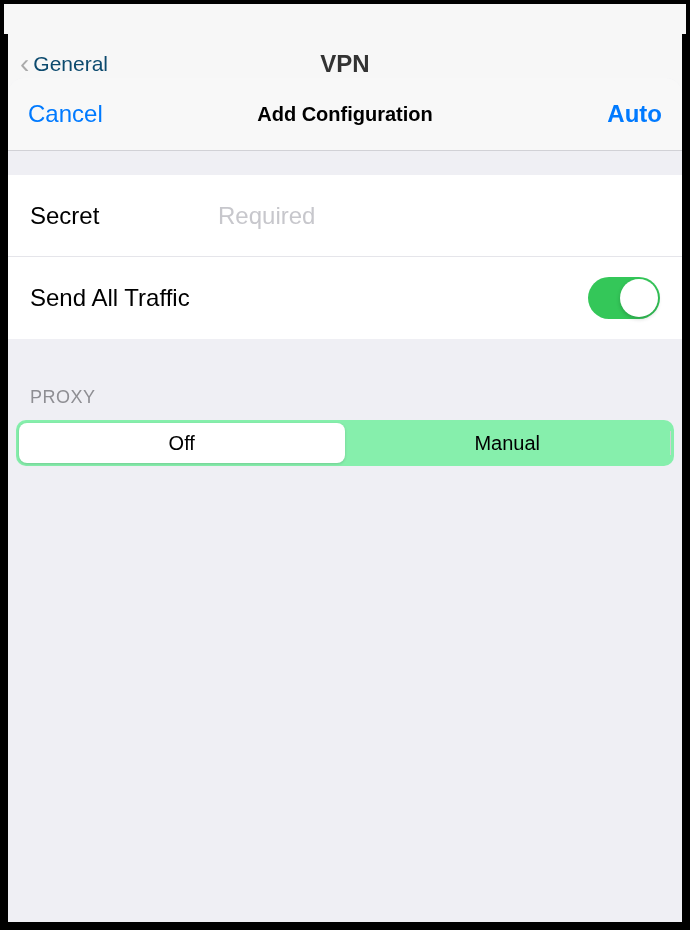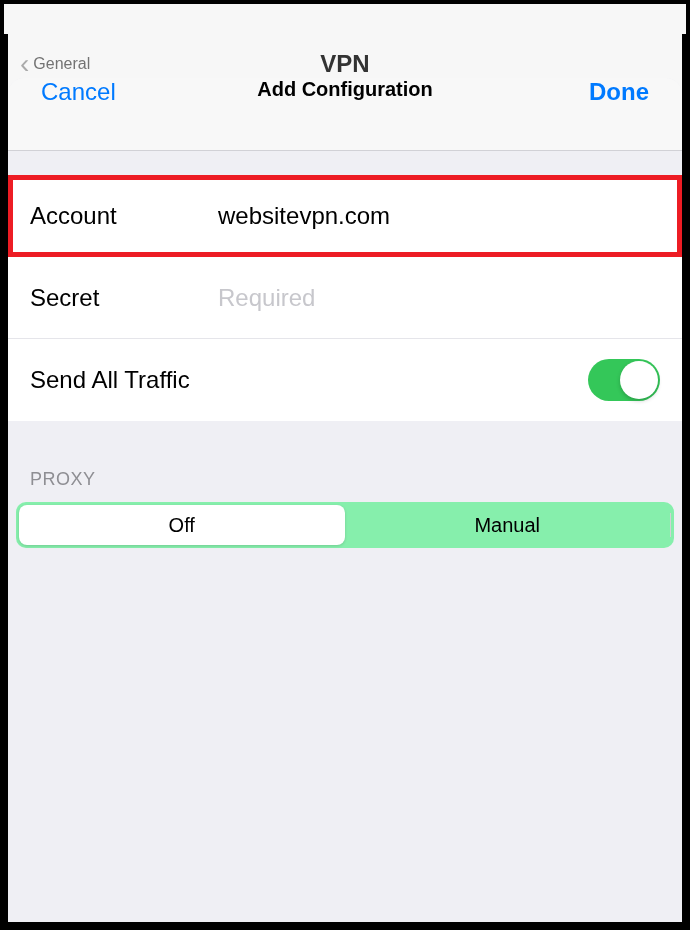--- a/index.html
+++ b/index.html
@@ -44,22 +44,22 @@
       overflow: hidden;
     }
     
     .back-chevron {
       color: #aaa;
       font-size: 28px;
       margin-right: 4px;
     }
     
     .back-text {
-      color: #737373;
-      font-size: 16px;
+      color: #0c4a6e;
+      font-size: 21px;
     }
     
     .back-title {
       position: absolute;
       left: 50%;
       transform: translateX(-50%);
       color: #333;
       font-size: 24px;
       font-weight: 600;
     }
@@ -73,23 +73,23 @@
       background: #efeff4;
       border-radius: 16px 16px 0 0;
       overflow: hidden;
     }
     
     .modal-header {
       height: 73px;
       background: #f8f8f8;
       border-bottom: 1px solid #d1d1d6;
       display: flex;
-      align-items: flex-start;
+      align-items: center;
       justify-content: space-between;
-      padding: 0 33px;
+      padding: 0 20px;
     }
     
     .cancel-btn {
       color: #007aff;
       font-size: 24px;
       background: none;
       border: none;
       cursor: pointer;
     }
     
@@ -240,29 +240,25 @@
   <div class="back-layer">
     <span class="back-chevron">‹</span>
     <span class="back-text">General</span>
     <span class="back-title">VPN</span>
   </div>
 
   <div class="modal">
     <div class="modal-header">
       <button class="cancel-btn">Cancel</button>
       <span class="modal-title">Add Configuration</span>
-      <button class="done-btn">Done</button>
+      <button class="done-btn">Auto</button>
     </div>
 
     <div class="form-section">
 
-      <div class="form-row highlighted">
-        <span class="form-label">Account</span>
-        <input type="text" class="form-value" value="websitevpn.com" style="">
-      </div>
 
 
 
       <div class="form-row">
         <span class="form-label">Secret</span>
         <input type="text" class="form-value" placeholder="Required" style="">
       </div>
 
       <div class="form-row">
         <span class="form-label" style="width:auto;">Send All Traffic</span>

